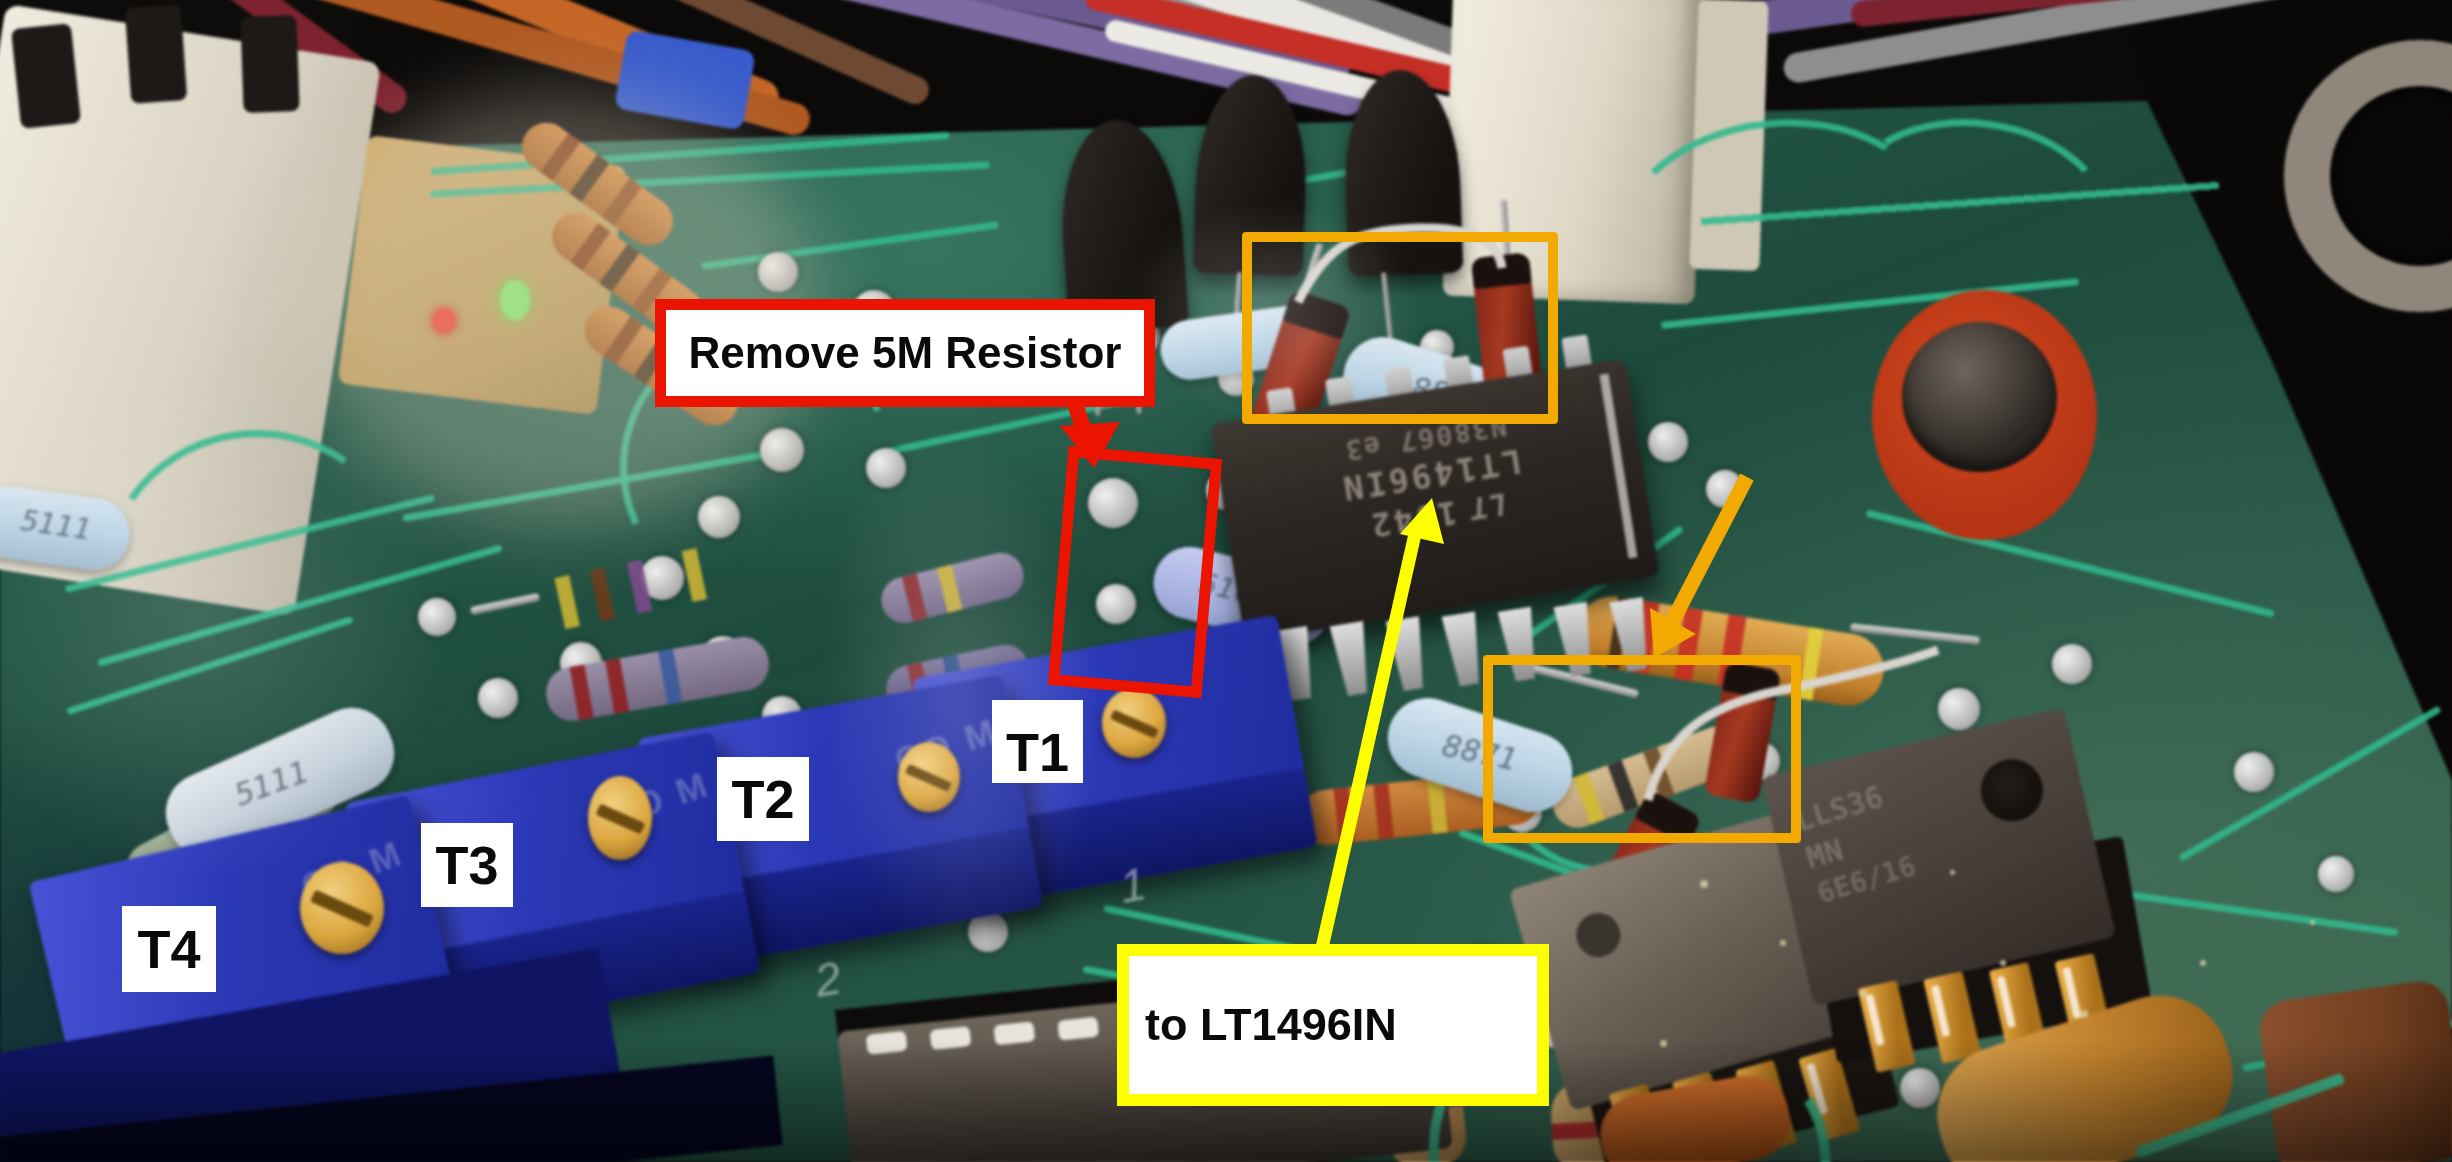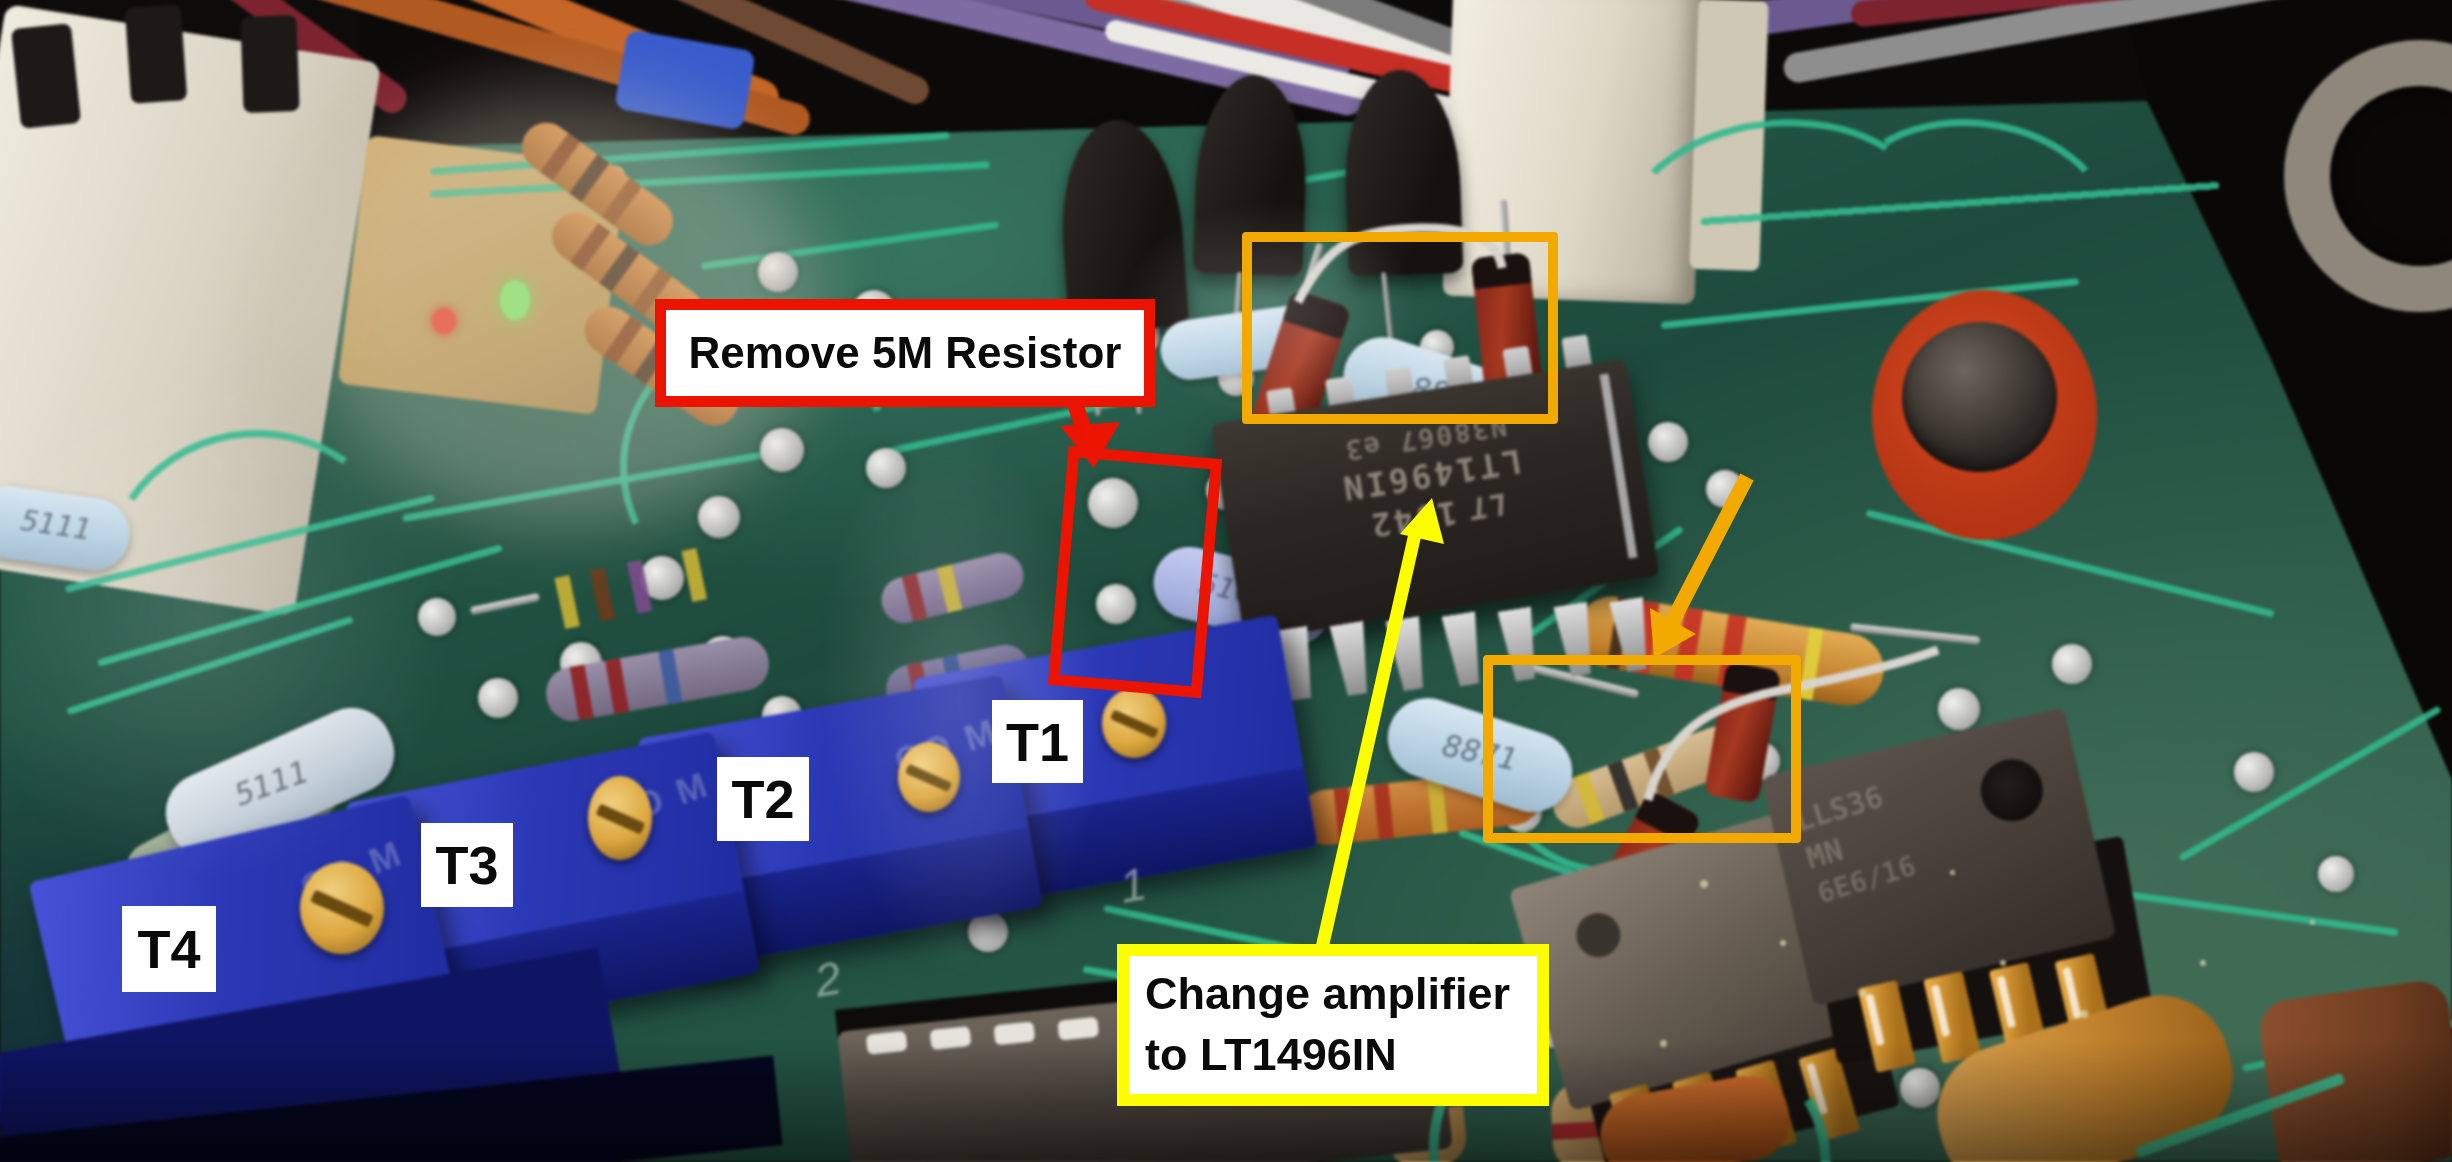--- a/index.html
+++ b/index.html
@@ -429,25 +429,24 @@
     <div class="albl" style="left:655px;top:299px;width:478px;height:86px;border:11px solid var(--annot-red,#ea1400);font-size:44px;">
         <span>Remove 5M Resistor</span>
       </div>
     <div class="obox" style="left:1058px;top:452px;width:132px;height:218px;border:11px solid var(--annot-red,#ea1400);transform:rotate(5deg);"></div>
 
     <div class="obox" style="left:1242px;top:232px;width:296px;height:172px;border:10px solid var(--annot-amber,#f2a900);border-radius:4px;"></div>
     <div class="obox" style="left:1483px;top:655px;width:298px;height:168px;border:10px solid var(--annot-amber,#f2a900);border-radius:4px;"></div>
 
     <div class="albl" style="left:1117px;top:944px;width:392px;height:138px;border:12px solid var(--annot-yellow,#fdff00);
                 font-size:45px;flex-direction:column;align-items:flex-start;justify-content:center;padding-left:16px;line-height:1.35;">
-      <span>Change amplifier</span>
       <span>to LT1496IN</span>
     </div>
 
-    <div class="tlabel" style="left:992px;top:700px;width:91px;height:83px;">
+    <div class="tlabel" style="left:992px;top:700px;width:91px;height:83px;align-items:flex-end;">
         <span>T1</span>
       </div>
     <div class="tlabel" style="left:717px;top:757px;width:92px;height:84px;">
         <span>T2</span>
       </div>
     <div class="tlabel" style="left:421px;top:823px;width:92px;height:84px;">
         <span>T3</span>
       </div>
     <div class="tlabel" style="left:122px;top:906px;width:94px;height:86px;">
         <span>T4</span>

